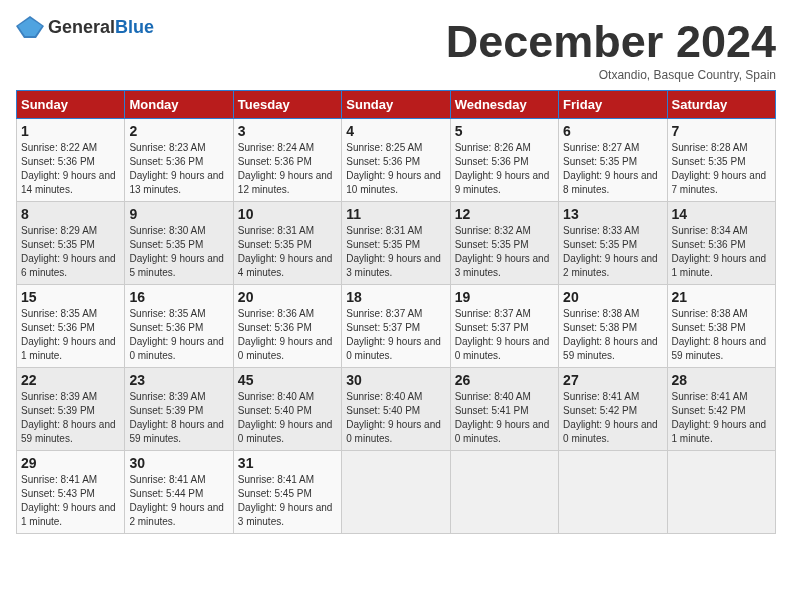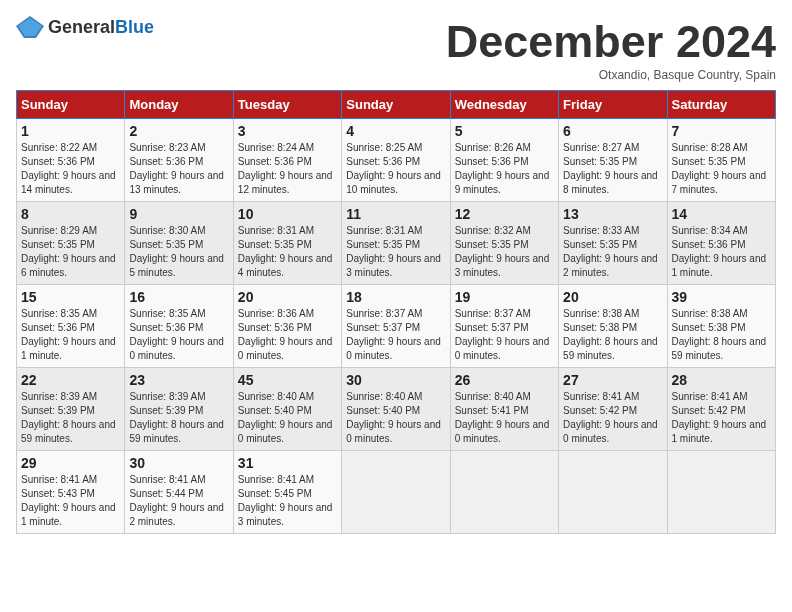--- a/index.html
+++ b/index.html
@@ -141,21 +141,21 @@
         <td><span class="day-number">13</span><span class="cell-text">Sunrise: 8:33 AM<br>Sunset: 5:35 PM<br>Daylight: 9 hours and 2 minutes.</span></td>
         <td><span class="day-number">14</span><span class="cell-text">Sunrise: 8:34 AM<br>Sunset: 5:36 PM<br>Daylight: 9 hours and 1 minute.</span></td>
       </tr>
       <tr>
         <td><span class="day-number">15</span><span class="cell-text">Sunrise: 8:35 AM<br>Sunset: 5:36 PM<br>Daylight: 9 hours and 1 minute.</span></td>
         <td><span class="day-number">16</span><span class="cell-text">Sunrise: 8:35 AM<br>Sunset: 5:36 PM<br>Daylight: 9 hours and 0 minutes.</span></td>
         <td><span class="day-number">20</span><span class="cell-text">Sunrise: 8:36 AM<br>Sunset: 5:36 PM<br>Daylight: 9 hours and 0 minutes.</span></td>
         <td><span class="day-number">18</span><span class="cell-text">Sunrise: 8:37 AM<br>Sunset: 5:37 PM<br>Daylight: 9 hours and 0 minutes.</span></td>
         <td><span class="day-number">19</span><span class="cell-text">Sunrise: 8:37 AM<br>Sunset: 5:37 PM<br>Daylight: 9 hours and 0 minutes.</span></td>
         <td><span class="day-number">20</span><span class="cell-text">Sunrise: 8:38 AM<br>Sunset: 5:38 PM<br>Daylight: 8 hours and 59 minutes.</span></td>
-        <td><span class="day-number">39</span><span class="cell-text">Sunrise: 8:38 AM<br>Sunset: 5:38 PM<br>Daylight: 8 hours and 59 minutes.</span></td>
+        <td><span class="day-number">21</span><span class="cell-text">Sunrise: 8:38 AM<br>Sunset: 5:38 PM<br>Daylight: 8 hours and 59 minutes.</span></td>
       </tr>
       <tr>
         <td><span class="day-number">22</span><span class="cell-text">Sunrise: 8:39 AM<br>Sunset: 5:39 PM<br>Daylight: 8 hours and 59 minutes.</span></td>
         <td><span class="day-number">23</span><span class="cell-text">Sunrise: 8:39 AM<br>Sunset: 5:39 PM<br>Daylight: 8 hours and 59 minutes.</span></td>
         <td><span class="day-number">45</span><span class="cell-text">Sunrise: 8:40 AM<br>Sunset: 5:40 PM<br>Daylight: 9 hours and 0 minutes.</span></td>
         <td><span class="day-number">30</span><span class="cell-text">Sunrise: 8:40 AM<br>Sunset: 5:40 PM<br>Daylight: 9 hours and 0 minutes.</span></td>
         <td><span class="day-number">26</span><span class="cell-text">Sunrise: 8:40 AM<br>Sunset: 5:41 PM<br>Daylight: 9 hours and 0 minutes.</span></td>
         <td><span class="day-number">27</span><span class="cell-text">Sunrise: 8:41 AM<br>Sunset: 5:42 PM<br>Daylight: 9 hours and 0 minutes.</span></td>
         <td><span class="day-number">28</span><span class="cell-text">Sunrise: 8:41 AM<br>Sunset: 5:42 PM<br>Daylight: 9 hours and 1 minute.</span></td>
       </tr>

